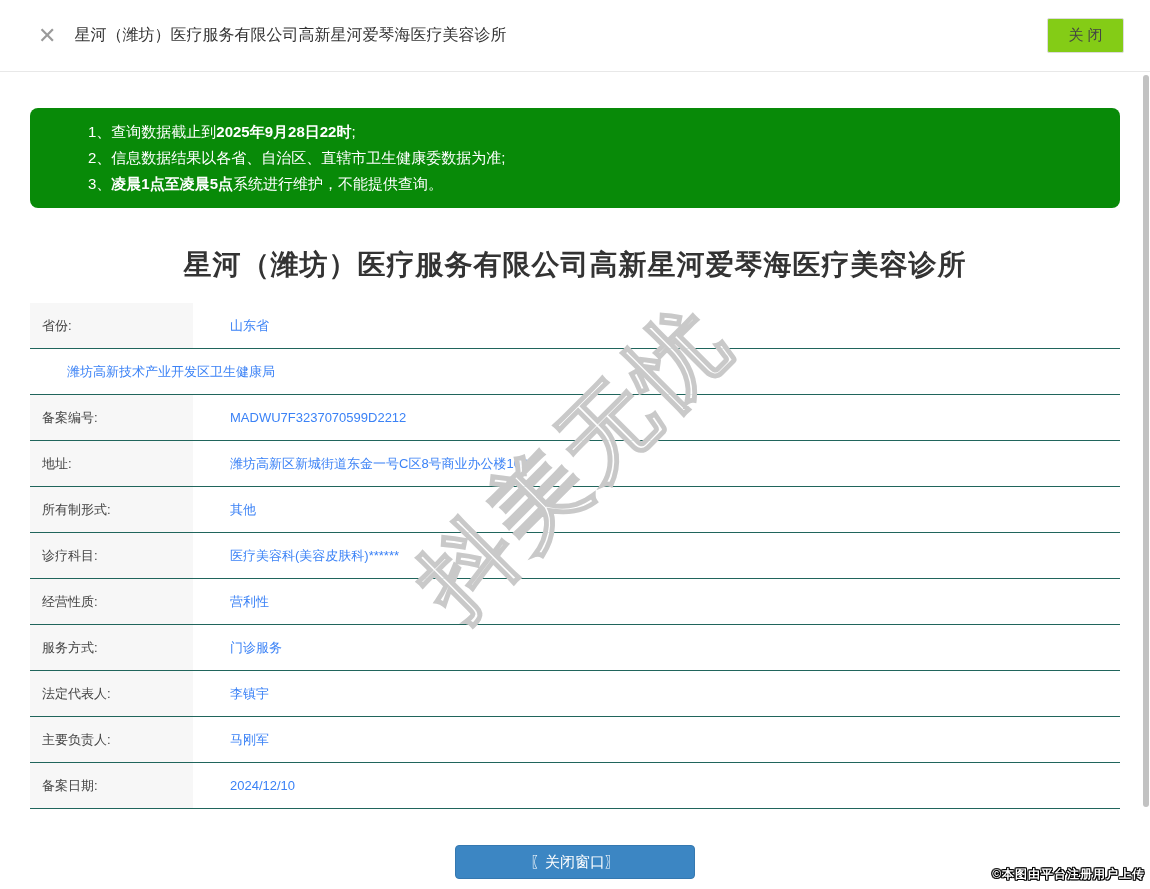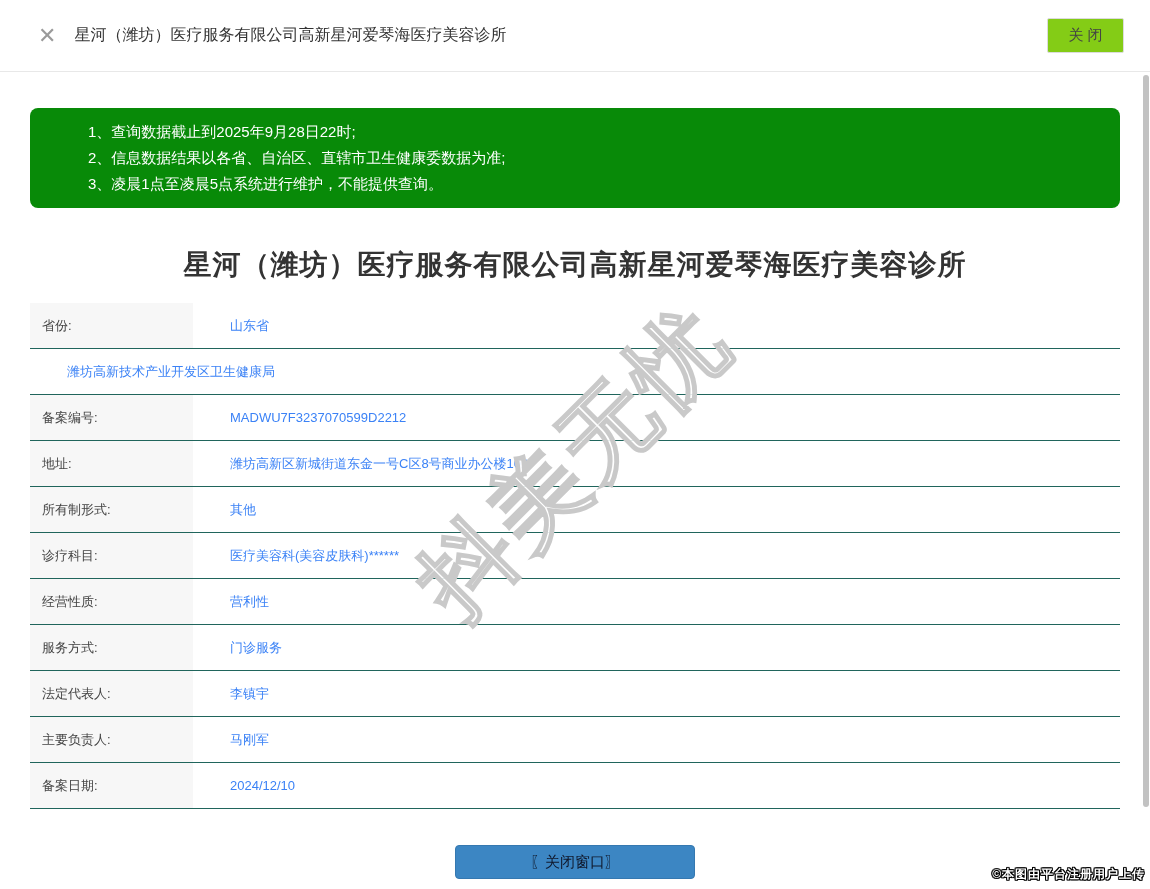--- a/index.html
+++ b/index.html
@@ -50,21 +50,21 @@
   .content { padding:0 30px; }
   .notice {
     margin-top:36px;
     background:#088a08;
     border-radius:8px;
     color:#ffffff;
     padding:11px 20px 11px 58px;
     font-size:15px;
     line-height:26px;
   }
-  .notice-line b { font-weight:normal; }
+  .notice-line b { font-weight:bold; }
   .detail-title {
     margin-top:38px;
     text-align:center;
     font-size:28px;
     font-weight:bold;
     color:#333;
     letter-spacing:1px;
   }
   .info-table { margin-top:19px; }
   .row {
@@ -89,21 +89,21 @@
     padding-left:37px;
     color:#3b82f6;
   }
   .btn-wrap { text-align:center; margin-top:36px; }
   .close-window-btn {
     width:240px;
     height:34px;
     background:#3c86c3;
     border:1px solid #3578b0;
     border-radius:4px;
-    color:#0f172a;
+    color:#ffffff;
     font-size:15px;
     cursor:pointer;
     font-family:inherit;
   }
   
   .watermark {
     position:absolute;
     left:365px;
     top:400px;
     width:420px;

